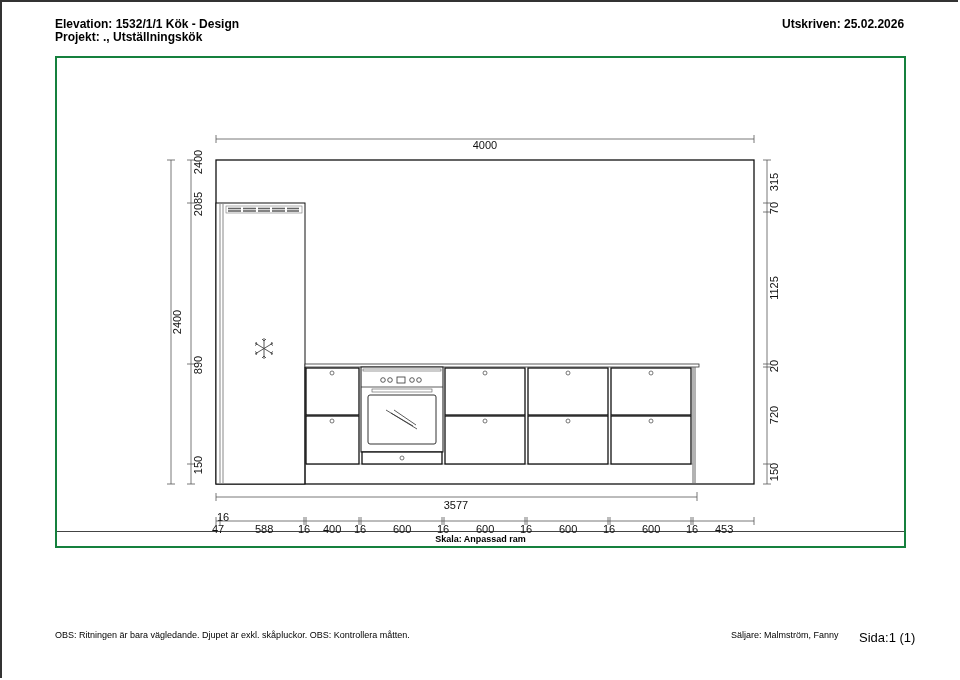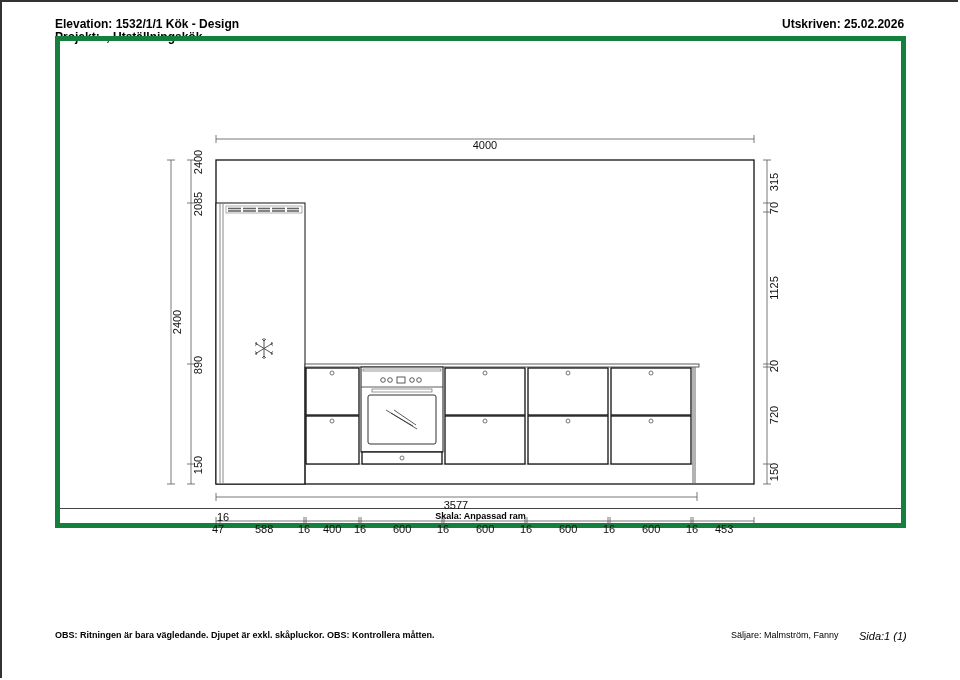--- a/index.html
+++ b/index.html
@@ -4,29 +4,29 @@
   <style>
     html, body { margin: 0; padding: 0; background: #ffffff; }
     body { width: 960px; height: 680px; position: relative; overflow: hidden;
            font-family: "Liberation Sans", sans-serif; color: #000; }
     .page-border { position: absolute; left: 0; top: 0; width: 958px; height: 678px;
                    border-top: 2px solid #333; border-left: 2px solid #333; box-sizing: border-box; }
     .hdr { position: absolute; font-weight: bold; font-size: 12px; line-height: 13px; white-space: nowrap; }
     .hdr-elev { left: 55px; top: 18px; }
     .hdr-proj { left: 55px; top: 31px; text-align: center; }
     .hdr-date { left: 782px; top: 18px; text-align: center; }
-    .frame { position: absolute; left: 55px; top: 36px; width: 851px; height: 492px;
-             border: 5px solid #15803d; box-sizing: border-box; }
+    .frame { position: absolute; left: 55px; top: 56px; width: 851px; height: 492px;
+             border: 2px solid #15803d; box-sizing: border-box; }
     .scale-bar { position: absolute; left: 0; right: 0; bottom: 0; height: 14px;
                  border-top: 1px solid #444; font-size: 9px; font-weight: bold;
                  text-align: center; line-height: 14px; }
     svg.drawing { position: absolute; left: 0; top: 0; }
-    .footer-note { position: absolute; left: 55px; top: 630px; font-size: 9px; font-weight: bold; white-space: nowrap; }
+    .footer-note { position: absolute; left: 55px; top: 630px; font-size: 9px; font-weight: normal; white-space: nowrap; }
     .footer-seller { position: absolute; left: 731px; top: 630px; font-size: 9px; white-space: nowrap; }
-    .footer-page { position: absolute; left: 859px; top: 630px; font-size: 11px; white-space: nowrap; font-style: italic; }
+    .footer-page { position: absolute; left: 859px; top: 630px; font-size: 13px; white-space: nowrap; }
     .dim text { font-family: "Liberation Sans", sans-serif; font-size: 11px; fill: #111; }
   </style>
 </head>
 <body>
 
 <div class="page-border"></div>
 
 <div class="hdr hdr-elev">Elevation:  1532/1/1  Kök - Design</div>
 <div class="hdr hdr-proj">Projekt:  ., Utställningskök</div>
 <div class="hdr hdr-date">Utskriven: 25.02.2026</div>

